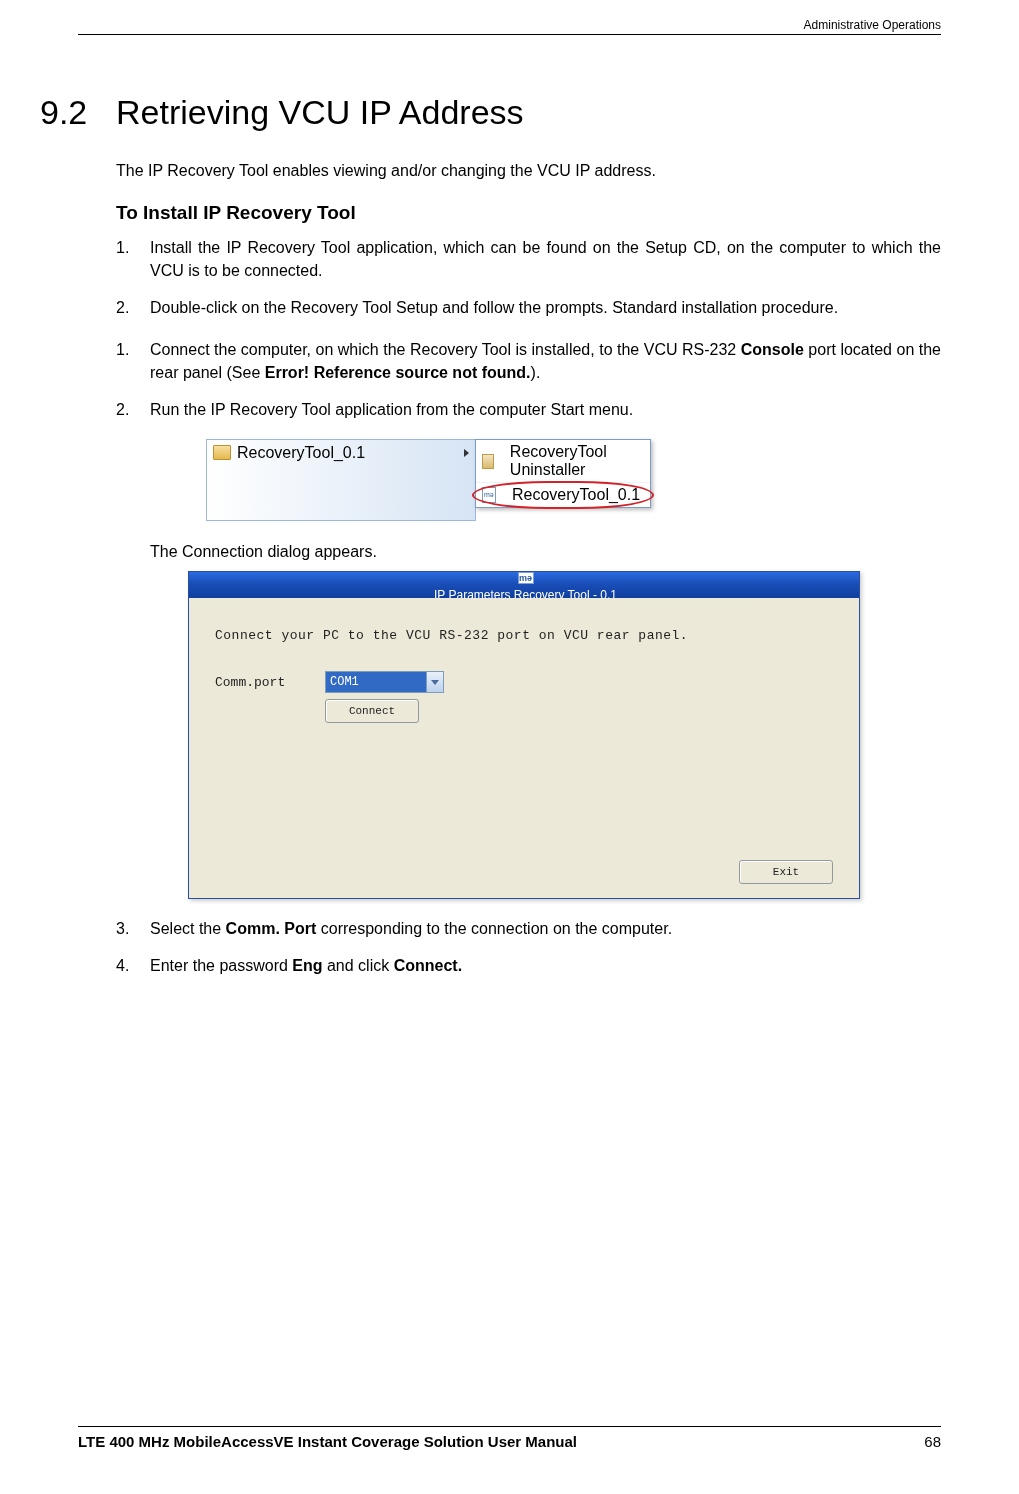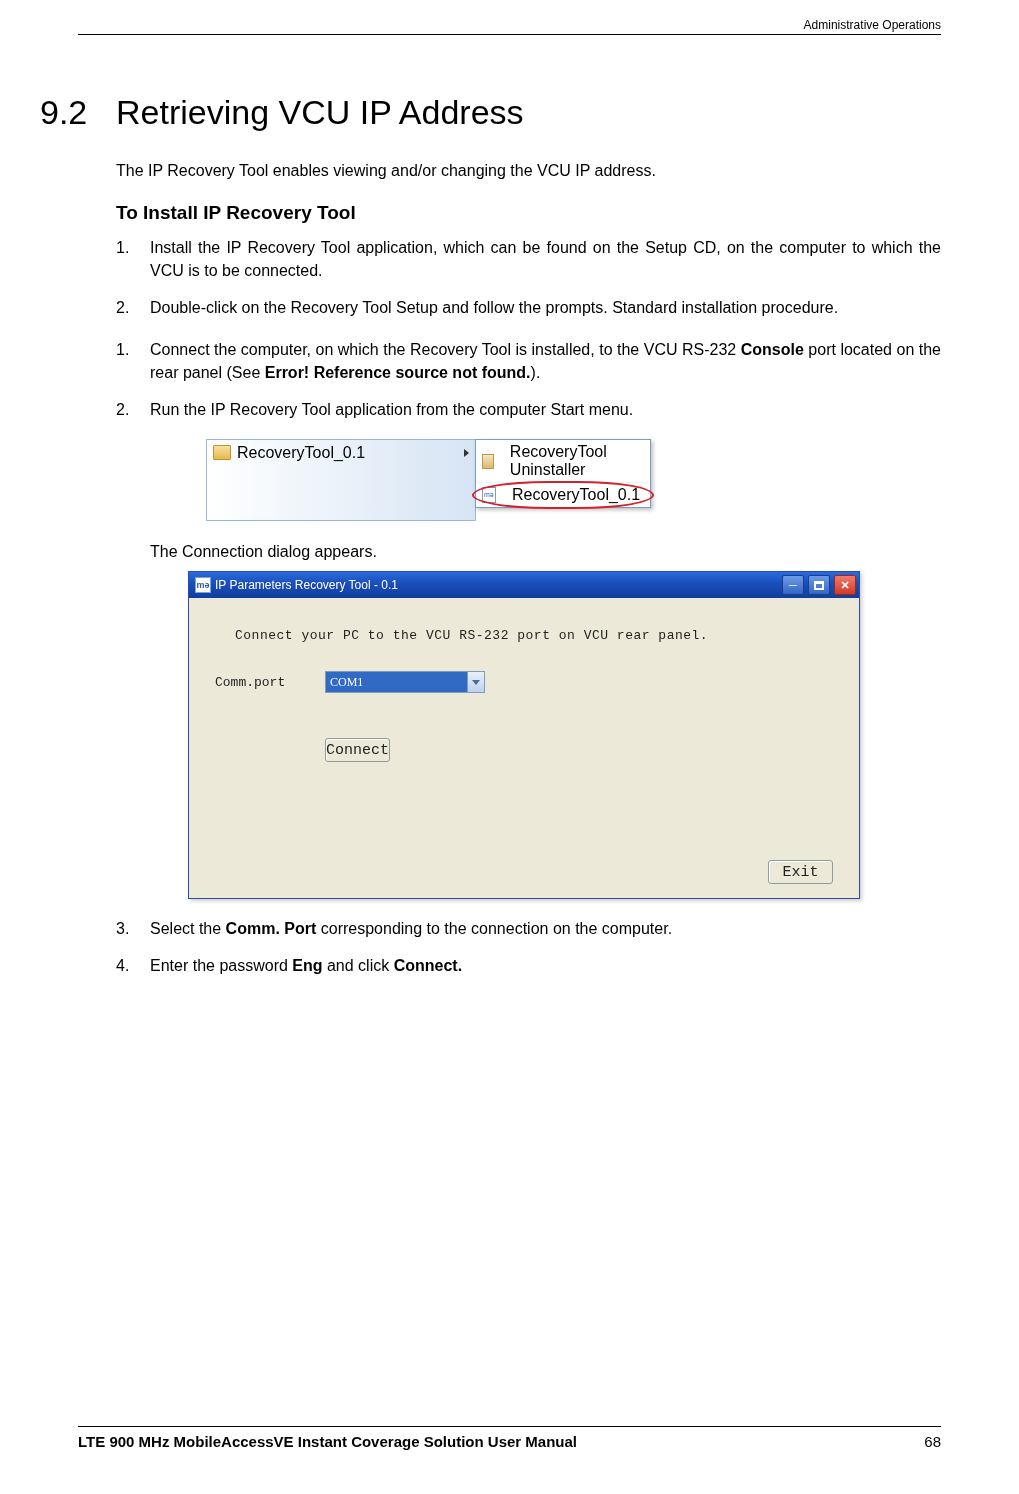--- a/index.html
+++ b/index.html
@@ -171,20 +171,21 @@
     font-family: Tahoma, sans-serif;
     margin-bottom: 18px;
   }
   .titlebar {
     height: 26px;
     background: linear-gradient(to bottom, #2a6ae0 0%, #1a4eb8 45%, #0f3e9e 100%);
     display: flex;
     align-items: center;
     padding: 0 3px 0 6px;
     gap: 4px;
+    flex-direction: column;
   }
   .title-icon {
     width: 16px; height: 16px;
     background: #fff;
     border: 1px solid #7aa0dd;
     display:flex;align-items:center;justify-content:center;
     font-size:9px;color:#2a5ca3;font-weight:700;
   }
   .title-text {
     color: #fff;
@@ -234,37 +235,36 @@
     font-family: "Courier New", monospace;
     font-size: 13px;
     color: #222;
     min-height: 300px;
     position: relative;
     background: #ece9d8;
   }
   .instr {
     margin-bottom: 28px;
     letter-spacing: .5px;
-    margin-left: 20px;
   }
   .form-row {
     display: flex;
     align-items: center;
     margin-bottom: 6px;
   }
   .form-label {
     width: 110px;
   }
   .combo {
-    width: 160px; height: 22px;
+    width: 119px; height: 22px;
     background: #316ac5;
     color:#fff;
     border: 1px solid #7f9db9;
     display:flex; align-items:center;
-    font-family: Liberation Serif, serif;
+    font-family: Liberation Mono, monospace;
     font-size:12px;
     padding-left:4px;
     position:relative;
   }
   .combo-btn{
     position:absolute; right:0; top:0; bottom:0;
     width:17px;
     background: linear-gradient(#e9f1fb,#bcd2ee);
     border-left:1px solid #7f9db9;
     display:flex;align-items:center;justify-content:center;
@@ -274,29 +274,28 @@
     border-top:5px solid #4a6a99;
     border-left:4px solid transparent;
     border-right:4px solid transparent;
   }
   .textbox {
     width: 140px; height: 22px;
     background:#fff;
     border:1px solid #7f9db9;
   }
   .btn {
-    width: 65px; height: 24px;
+    width: 94px; height: 24px;
     background: #ece9d8;
     border: 1px solid #919b9c;
     border-radius: 3px;
     font-family: "Courier New", monospace;
-    font-size: 15px;
+    font-size: 11px;
     display:flex;align-items:center;justify-content:center;
     box-shadow: inset 1px 1px 0 #fff;
-    margin-top: 39px;
   }
   .exit-row {
     position:absolute;
     right: 26px;
     bottom: 14px;
   }
 
   
   .footer {
     position: absolute;
@@ -399,16 +398,16 @@
     </li>
     <li>
       <span>Enter the password </span><span class="bold">Eng</span><span> and click </span><span class="bold">Connect.</span>
     </li>
   </ol>
 </div>
 
 <div class="footer">
   <hr class="hr-bot">
   <div class="footer-row">
-    <span>LTE 900 MHz MobileAccessVE Instant Coverage Solution User Manual</span>
+    <span>LTE 400 MHz MobileAccessVE Instant Coverage Solution User Manual</span>
     <span class="pn">68</span>
   </div>
 </div>
 
 </body></html>

